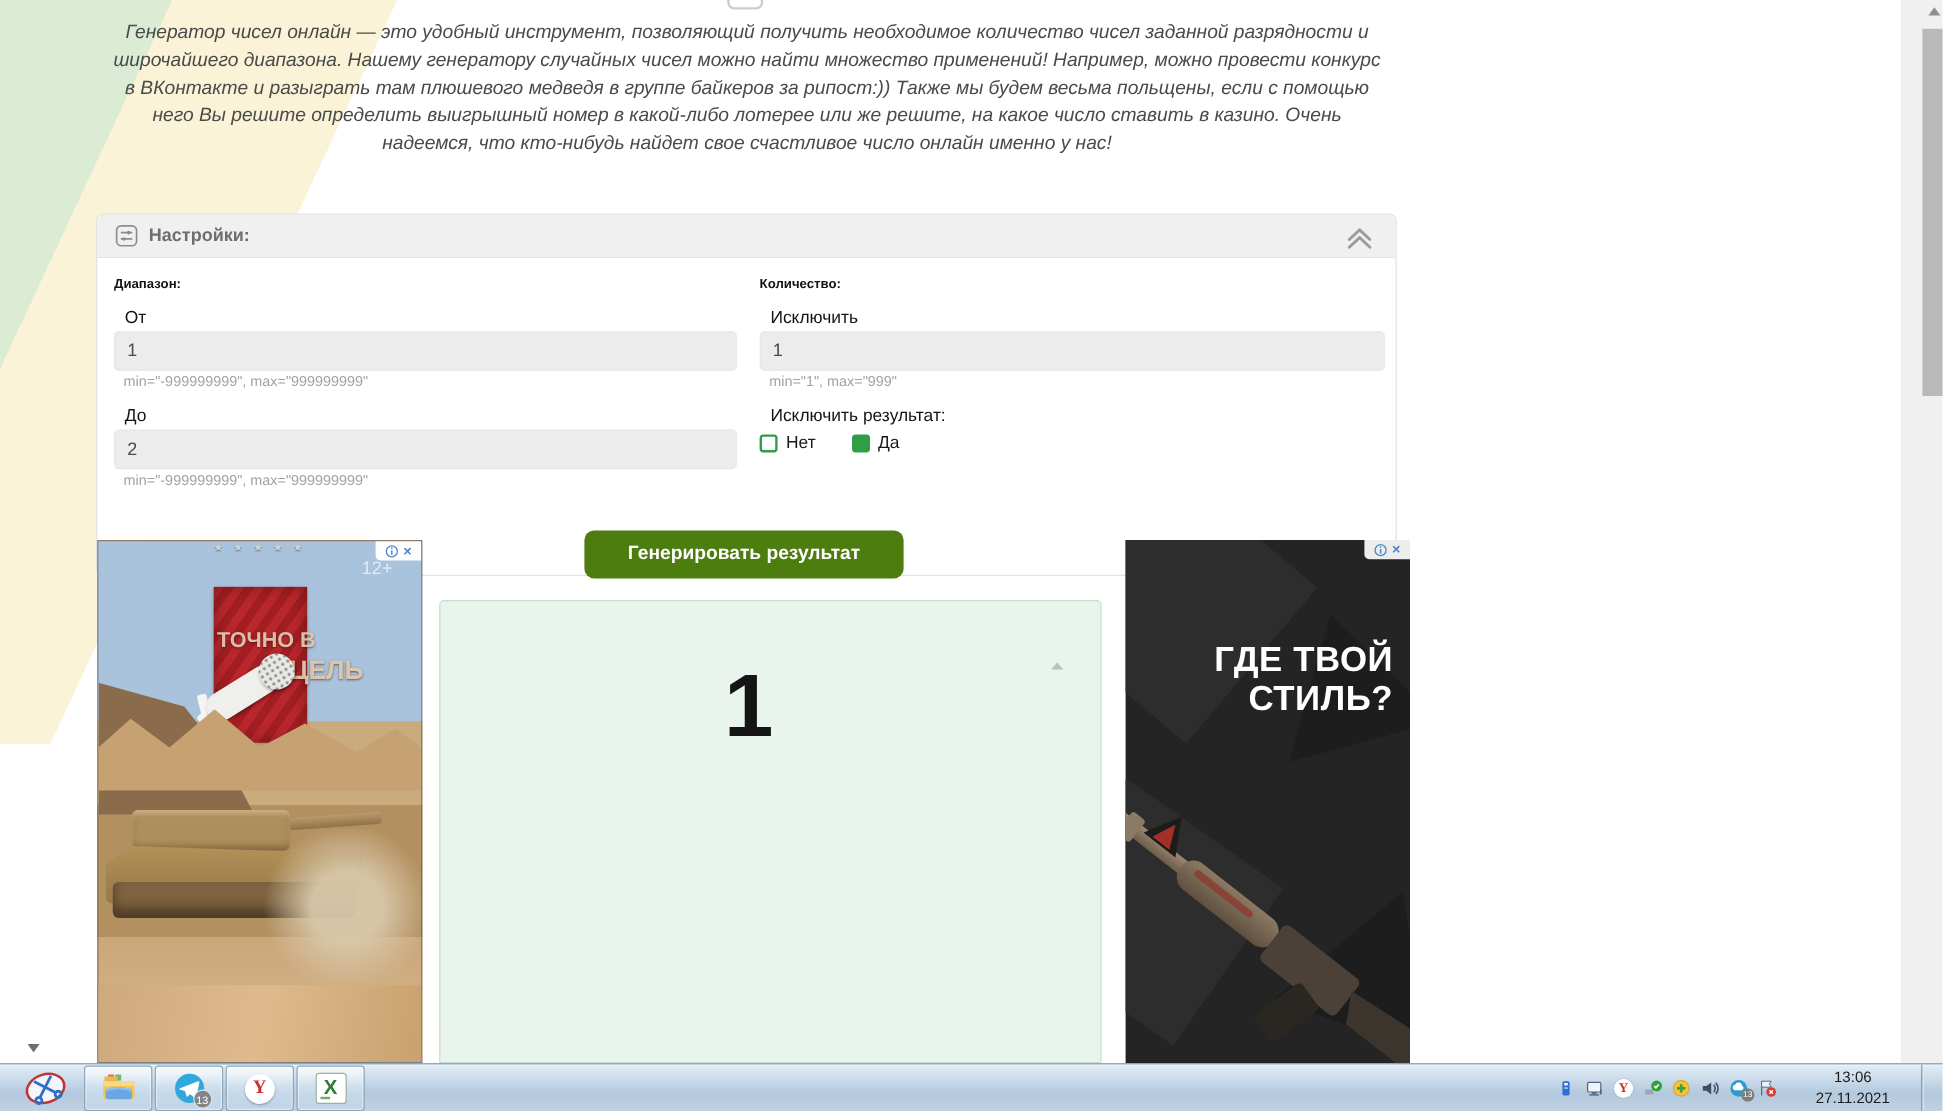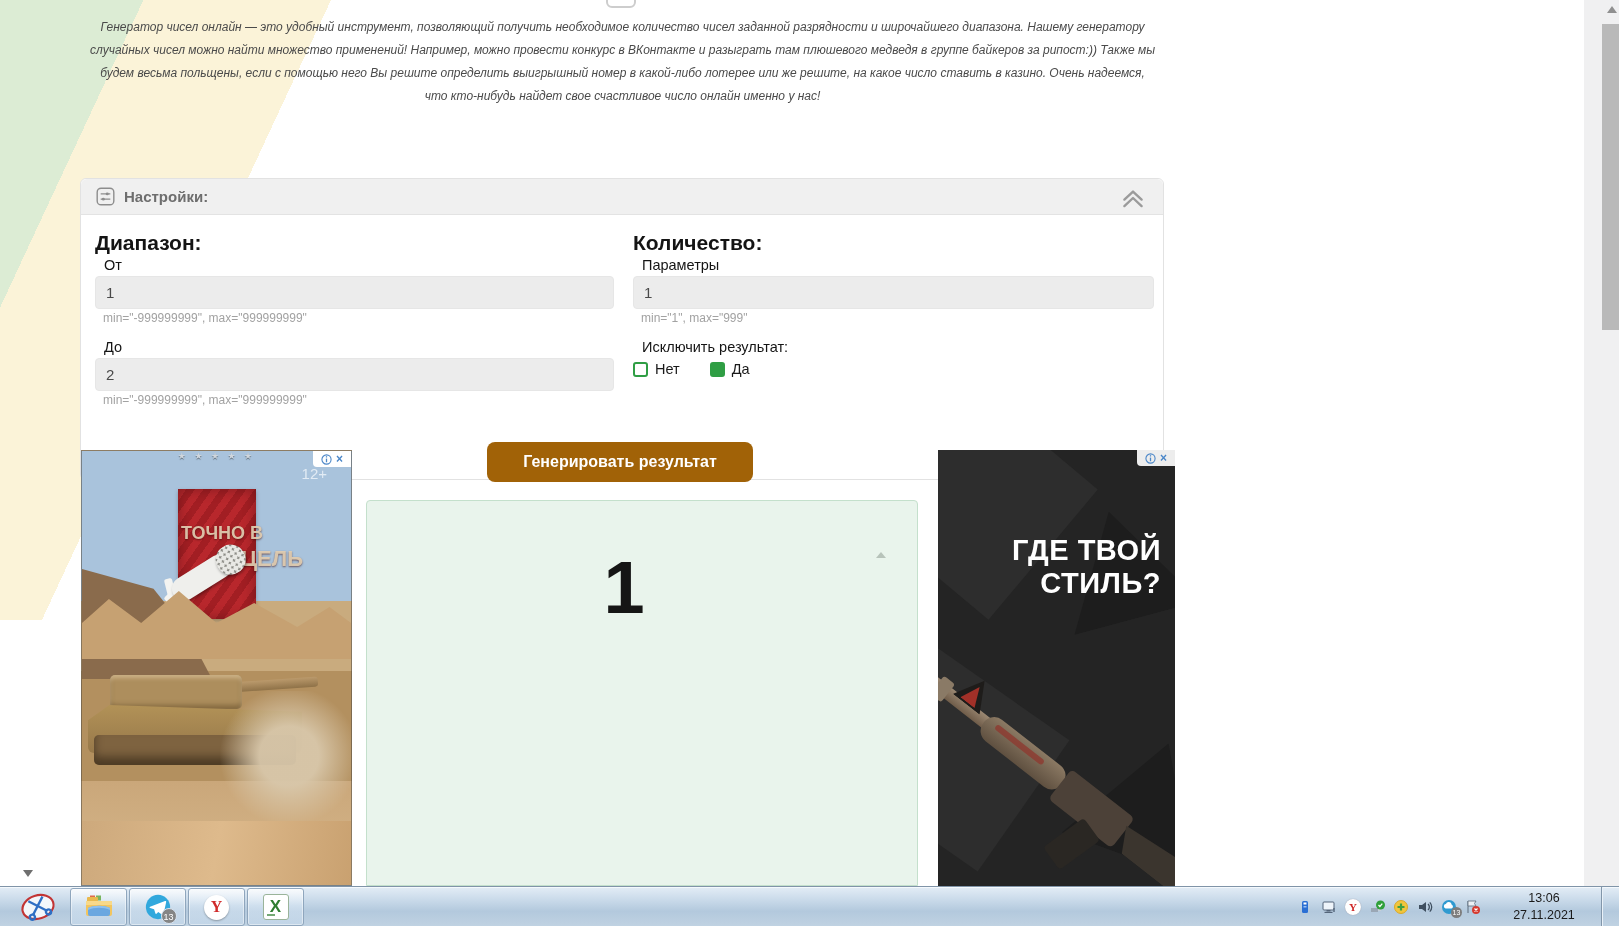--- a/index.html
+++ b/index.html
@@ -6,45 +6,45 @@
   html,body { width:1619px; height:926px; overflow:hidden; }
   body { font-family:"Liberation Sans", sans-serif; background:#fff; }
   #screen { position:relative; width:1619px; height:926px; background:#fff; overflow:hidden; }
 
   
   .corner-decor { position:absolute; left:0; top:0; width:620px; height:620px;
     background:linear-gradient(115deg,#dcecd4 0 130px,#fbf3d8 130px 300px,rgba(255,255,255,0) 300px); }
 
   
   .intro { position:absolute; left:90px; top:16px; width:1065px; text-align:center;
-    font-style:italic; font-size:12px; line-height:23px; color:#4a4a4a; }
+    font-style:italic; font-size:16px; line-height:23px; color:#4a4a4a; }
 
   .top-cut-icon { position:absolute; left:606px; top:-12px; width:30px; height:20px;
     border:2px solid #cdcdcd; border-radius:6px; background:#fff; }
 
   
   .panel { position:absolute; left:80px; top:178px; width:1084px; height:302px;
     background:#fff; border:1px solid #e2e2e2; border-radius:6px; }
   .panel-header { position:absolute; left:0; top:0; right:0; height:36px; background:#f0f0f0;
     border-bottom:1px solid #e3e3e3; border-radius:6px 6px 0 0; display:flex; align-items:center; padding:0 14px; }
   .panel-title { font-weight:bold; font-size:15px; color:#6e6e6e; margin-left:8px; }
   .collapse-btn { position:absolute; right:16px; top:8px; width:28px; height:22px; cursor:pointer; }
-  .sec-title { position:absolute; font-weight:bold; font-size:21px; color:#141414; }
+  .sec-title { position:absolute; font-weight:bold; font-size:11px; color:#141414; }
   .fld-label { position:absolute; font-weight:normal; font-size:14.5px; color:#141414; }
   .fld-input { position:absolute; height:33px; background:#ececec; border:1px solid #e6e6e6;
     border-radius:4px; line-height:31px; padding:0 10px; font-size:15px; color:#4a4a4a; }
   .fld-hint { position:absolute; font-size:12px; color:#a2a2a2; }
   .cb-row { position:absolute; display:flex; align-items:center; font-size:14.5px; color:#1a1a1a; }
   .cb { width:15px; height:15px; border:2px solid #2f9e44; border-radius:3px; background:#fff; margin-right:7px; }
   .cb.checked { background:#2f9e44; }
   .cb-group { display:flex; align-items:center; }
   .cb-group + .cb-group { margin-left:30px; }
 
   
-  .gen-btn { position:absolute; left:487px; top:442px; width:266px; height:40px; background:#a16207;
+  .gen-btn { position:absolute; left:487px; top:442px; width:266px; height:40px; background:#4d7c0f;
     border:none; border-radius:8px; color:#fff; font-weight:bold; font-size:16px; cursor:pointer;
     font-family:"Liberation Sans",sans-serif; }
 
   
   .result { position:absolute; left:366px; top:500px; width:552px; height:386px;
     background:#e9f4ec; border:1px solid #c4e0cc; border-radius:4px 4px 0 0; }
   .result-header { position:absolute; left:0; top:0; right:0; height:38px; background:#b7dec2;
     display:flex; align-items:center; padding:0 12px; border-radius:3px 3px 0 0; }
   .result-title { font-weight:bold; font-size:15.5px; color:#0e0e0e; margin-left:8px; }
   .result-tools { margin-left:auto; display:flex; align-items:center; gap:14px; }
@@ -193,21 +193,21 @@
     <span class="sec-title" style="left:14px; top:52px;">Диапазон:</span>
     <span class="fld-label" style="left:23px; top:78px;">От</span>
     <div class="fld-input" style="left:14px; top:97px; width:519px;">1</div>
     <span class="fld-hint" style="left:22px; top:132px;">min="-999999999", max="999999999"</span>
 
     <span class="fld-label" style="left:23px; top:160px;">До</span>
     <div class="fld-input" style="left:14px; top:179px; width:519px;">2</div>
     <span class="fld-hint" style="left:22px; top:214px;">min="-999999999", max="999999999"</span>
 
     <span class="sec-title" style="left:552px; top:52px;">Количество:</span>
-    <span class="fld-label" style="left:561px; top:78px;">Параметры</span>
+    <span class="fld-label" style="left:561px; top:78px;">Исключить</span>
     <div class="fld-input" style="left:552px; top:97px; width:521px;">1</div>
     <span class="fld-hint" style="left:560px; top:132px;">min="1", max="999"</span>
 
     <span class="fld-label" style="left:561px; top:160px;">Исключить результат:</span>
     <div class="cb-row" style="left:552px; top:182px;">
       <span class="cb-group">
         <span class="cb"></span>
         <span>Нет</span>
       </span>
       <span class="cb-group">

